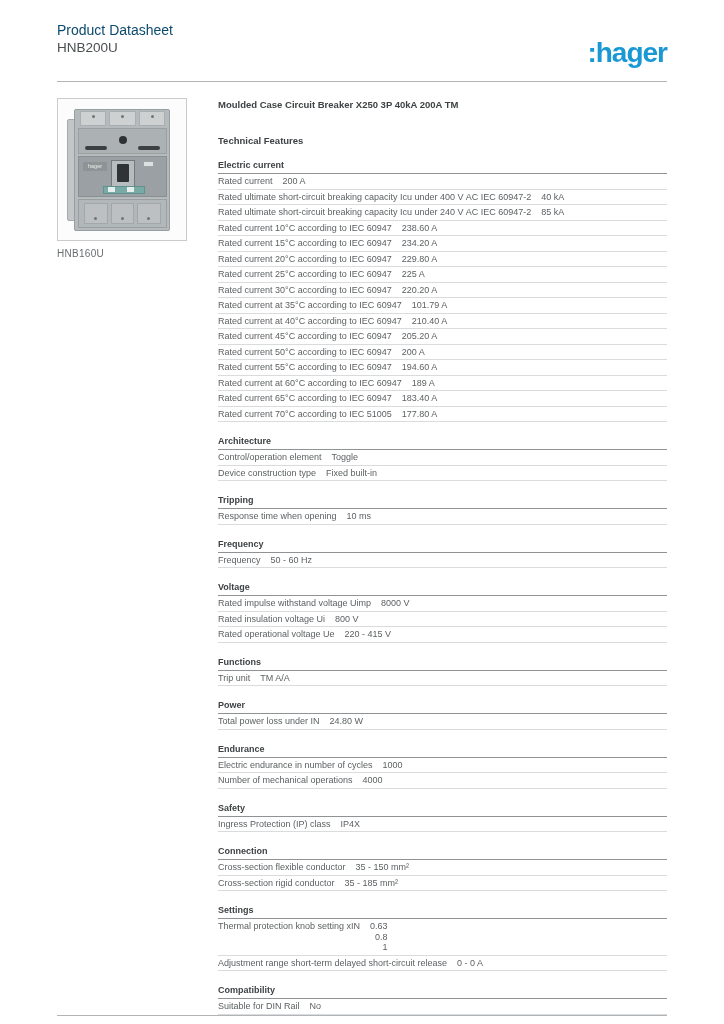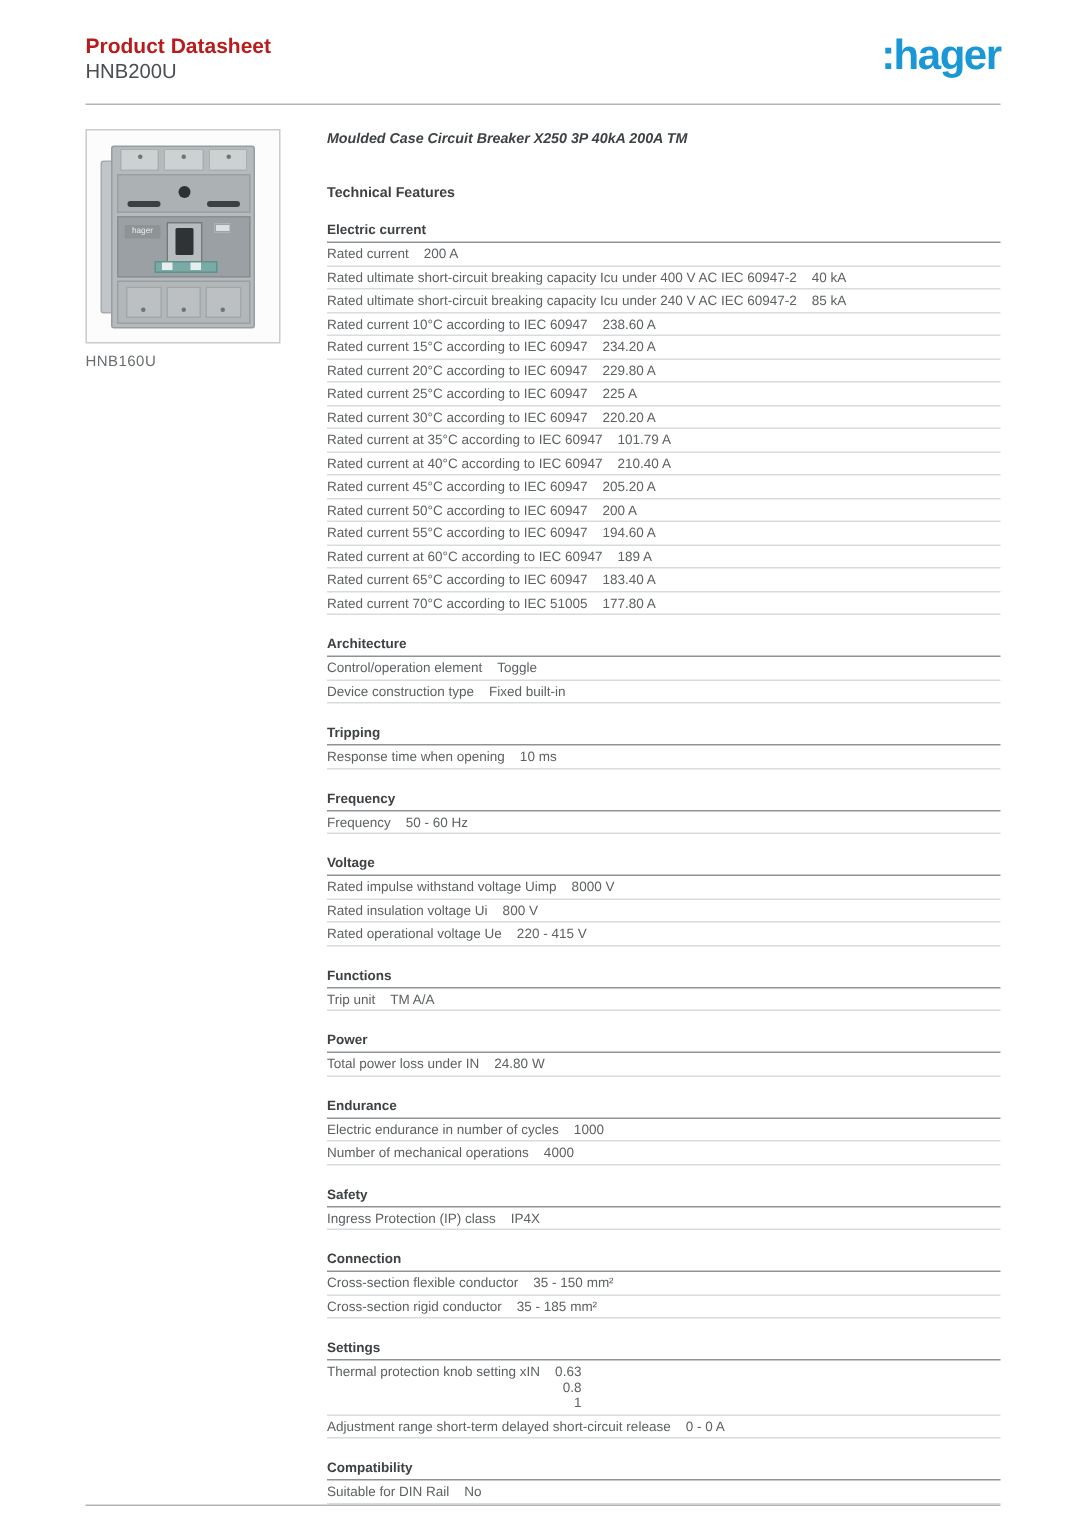--- a/index.html
+++ b/index.html
@@ -11,37 +11,37 @@
     background: #ffffff;
     margin: 0 auto;
     padding: 22px 57px 0 57px;
     display: flex; flex-direction: column;
     position: relative;
     overflow: hidden;
   }
 
   
   .hdr { display: flex; justify-content: space-between; align-items: flex-start; }
-  .doc-title { font-size: 14px; font-weight: bold; color: #b91c1c; line-height: 17px; }
+  .doc-title { font-size: 14px; font-weight: normal; color: #0c4a6e; line-height: 17px; }
   .doc-subtitle { font-size: 13.5px; color: #4a4e50; line-height: 17px; }
-  .logo { font-size: 28px; font-weight: bold; letter-spacing: -1px; line-height: 30px; margin-top: 0; }
+  .logo { font-size: 28px; font-weight: bold; letter-spacing: -1px; line-height: 30px; margin-top: 16px; }
   .hdr-rule { border: none; border-top: 1px solid #b2b5b7; margin: 13px 0 0 0; }
 
   
   .content { display: flex; margin-top: 16px; flex: 1 0 auto; }
   .left-col { width: 130px; margin-right: 31px; flex: none; }
   .image-frame {
     width: 130px; height: 143px;
     border: 1px solid #c9cccd; background: #fcfcfc;
     display: flex; align-items: center; justify-content: center;
   }
   .image-caption { font-size: 10px; color: #6a6e70; margin-top: 7px; letter-spacing: .3px; }
 
   .right-col { flex: 1 1 auto; min-width: 0; }
-  .product-title { font-size: 9.5px; font-weight: bold; color: #3e4244; margin: 1px 0 0 0; font-style: italic; }
+  .product-title { font-size: 9.5px; font-weight: bold; color: #3e4244; margin: 1px 0 0 0; }
   .tech-title { font-size: 9.5px; font-weight: bold; color: #3e4244; margin: 25px 0 0 0; }
 
   
   .spec-section { margin-top: 14px; }
   .spec-section-title {
     font-size: 9px; font-weight: bold; color: #3e4244;
     padding-bottom: 3px; border-bottom: 1px solid #8f9396;
   }
   .spec-row {
     display: flex; justify-content: flex-start; align-items: flex-start;

